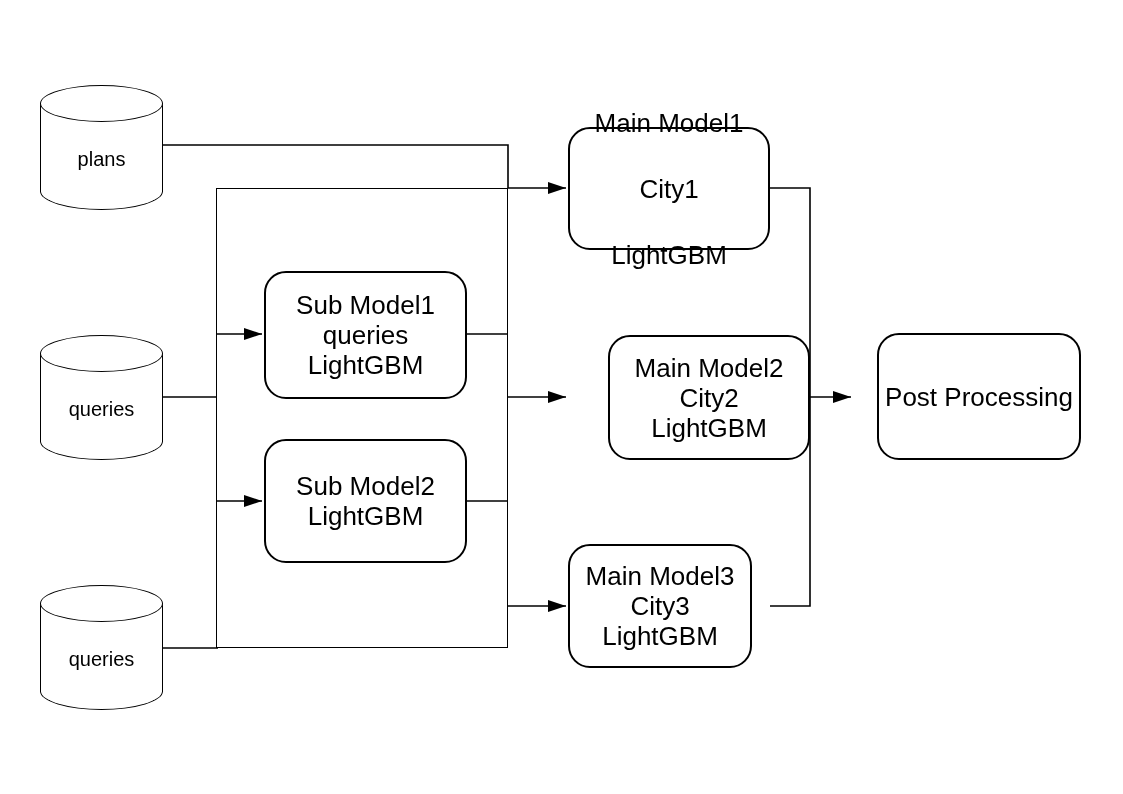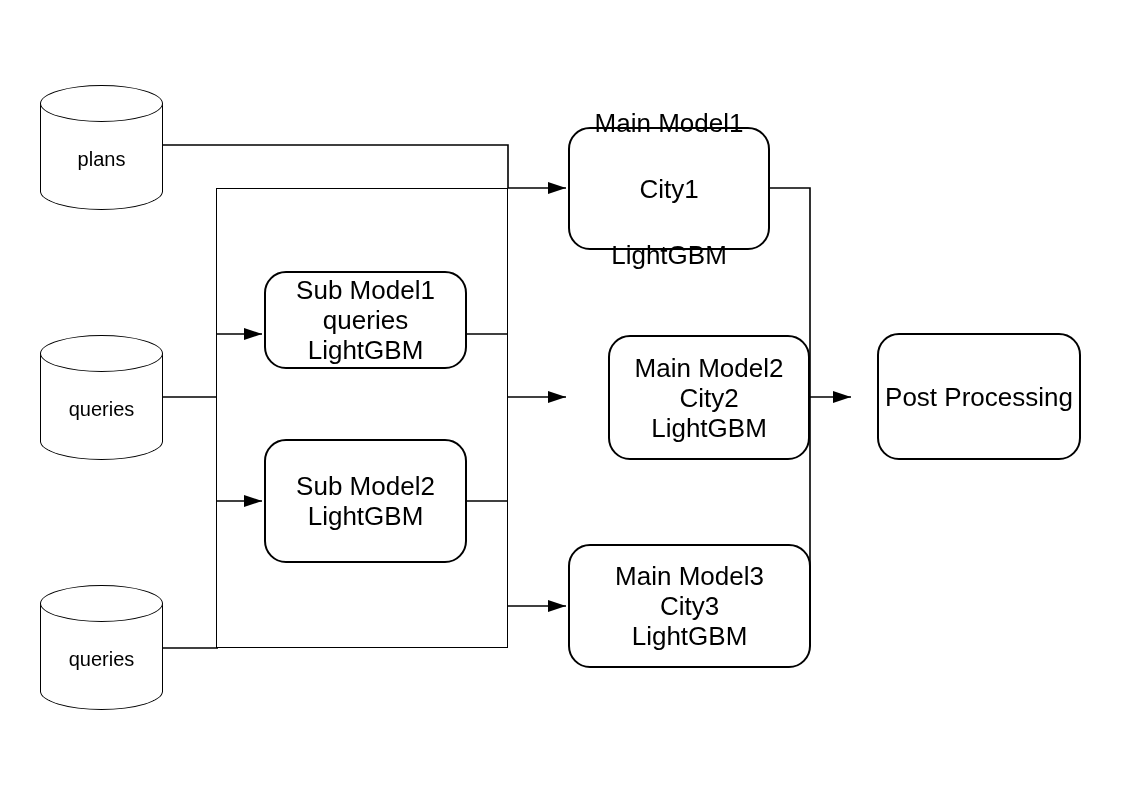--- a/index.html
+++ b/index.html
@@ -114,21 +114,21 @@
     <span class="cyl-top"></span>
     <span class="cyl-label">queries</span>
   </div>
 
   <div class="cylinder" style="left:40px; top:585px;">
     <span class="cyl-body"></span>
     <span class="cyl-top"></span>
     <span class="cyl-label">queries</span>
   </div>
 
-  <div class="node" style="left:264px; top:271px; width:203px; height:98px;">
+  <div class="node" style="left:264px; top:271px; width:203px; height:128px;">
     <span>Sub Model1</span>
     <span>queries</span>
     <span>LightGBM</span>
   </div>
 
   <div class="node" style="left:264px; top:439px; width:203px; height:124px;">
     <span>Sub Model2</span>
     <span>LightGBM</span>
   </div>
 
@@ -137,21 +137,21 @@
     <span>City1</span>
     <span>LightGBM</span>
   </div>
 
   <div class="node" style="left:568px; top:335px; width:202px; height:125px;margin-left:40px;">
     <span>Main Model2</span>
     <span>City2</span>
     <span>LightGBM</span>
   </div>
 
-  <div class="node" style="left:568px; top:544px; width:243px; height:124px;text-align:center;">
+  <div class="node" style="left:568px; top:544px; width:184px; height:124px;text-align:center;">
     <span>Main Model3</span>
     <span>City3</span>
     <span>LightGBM</span>
   </div>
 
   <div class="node" style="left:853px; top:333px; width:204px; height:127px;margin-left:24px;">
     <span>Post Processing</span>
   </div>
 
 </div>

